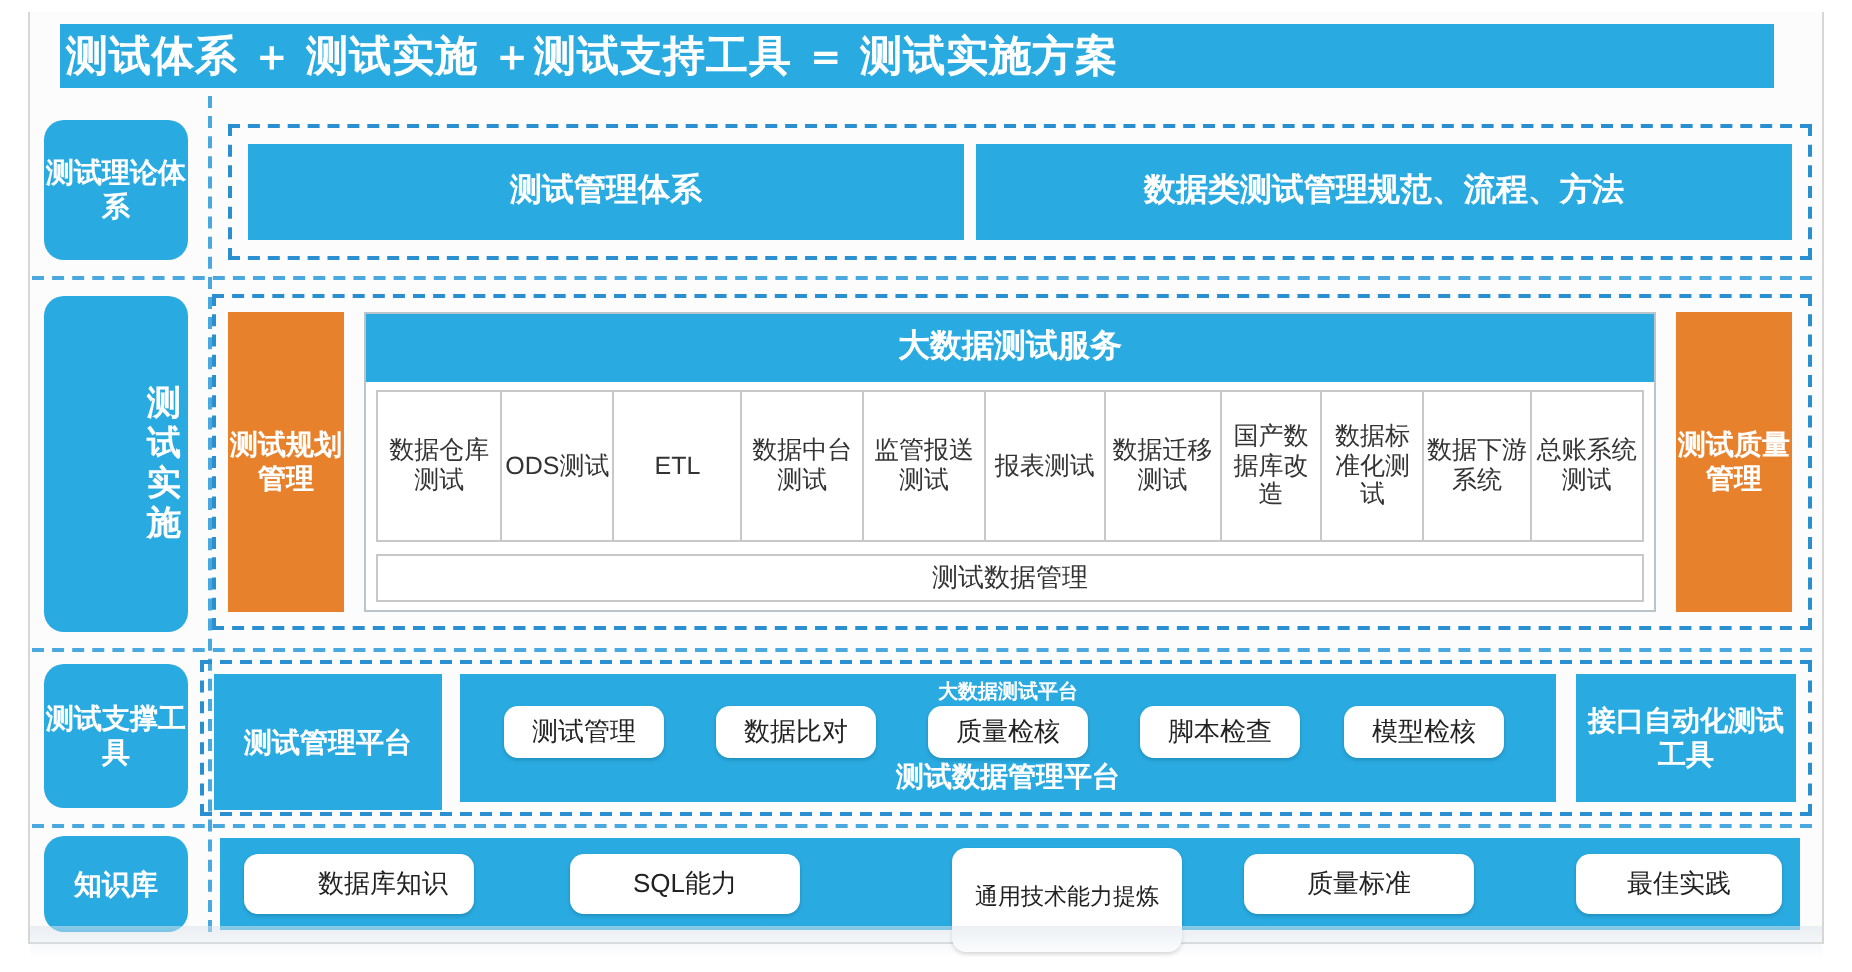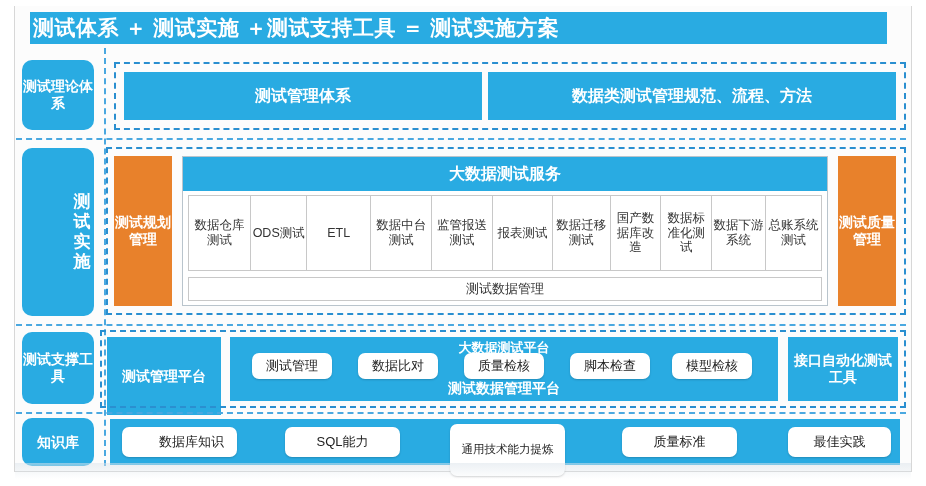--- a/index.html
+++ b/index.html
@@ -250,43 +250,43 @@
     <div class="cell" style="flex:0.88">数据下游系统</div>
     <div class="cell" style="flex:0.92">总账系统测试</div>
   </div>
 
   <div style="position:absolute; left:188px; top:277px; width:634px; height:24px; background:#ffffff; border:1px solid #c8c8c8; box-sizing:border-box; display:flex; align-items:center; justify-content:center; font-size:13px; color:#333;">
     <span>测试数据管理</span>
   </div>
 
   <div class="dashbox" style="left:100px; top:330px; width:806px; height:78px;"></div>
 
-  <div class="blk" style="left:107px; top:337px; width:114px; height:78px; font-size:14px;">
+  <div class="blk" style="left:107px; top:337px; width:114px; height:68px; font-size:14px;">
     <span>测试管理平台</span>
   </div>
 
   <div style="position:absolute; left:230px; top:337px; width:548px; height:64px; background:#29ABE2; box-sizing:border-box;">
-    <div style="position:absolute; left:0; top:2px; width:100%; text-align:center; color:#fff; font-weight:bold; font-size:13px;">大数据测试平台</div>
+    <div style="position:absolute; left:0; top:2px; width:100%; text-align:center; color:#fff; font-weight:bold; font-size:10px;">大数据测试平台</div>
     <div style="position:absolute; left:0; bottom:3px; width:100%; text-align:center; color:#fff; font-weight:bold; font-size:14px;">测试数据管理平台</div>
   </div>
 
   <div class="pill" style="left:252px; top:353px; width:80px; height:26px;">测试管理</div>
   <div class="pill" style="left:358px; top:353px; width:80px; height:26px;">数据比对</div>
   <div class="pill" style="left:464px; top:353px; width:80px; height:26px;">质量检核</div>
   <div class="pill" style="left:570px; top:353px; width:80px; height:26px;">脚本检查</div>
   <div class="pill" style="left:672px; top:353px; width:80px; height:26px;">模型检核</div>
 
   <div class="blk" style="left:788px; top:337px; width:110px; height:64px; font-size:14px;">
     <span>接口自动化测试工具</span>
   </div>
 
   <div style="position:absolute; left:110px; top:419px; width:790px; height:46px; background:#29ABE2; box-sizing:border-box;"></div>
 
   <div class="pill" style="left:122px; top:427px; width:115px; height:30px;padding-left:24px;">数据库知识</div>
   <div class="pill" style="left:285px; top:427px; width:115px; height:30px;">SQL能力</div>
-  <div class="pill" style="left:450px; top:424px; width:115px; height:52px; font-size:11.5px;">通用技术能力提炼</div>
+  <div class="pill" style="left:476px; top:424px; width:115px; height:52px; font-size:11.5px;">通用技术能力提炼</div>
   <div class="pill" style="left:622px; top:427px; width:115px; height:30px;">质量标准</div>
   <div class="pill" style="left:788px; top:427px; width:103px; height:30px;">最佳实践</div>
 
   <div id="gloss"></div>
 
 
 </div>
 
 </body></html>

